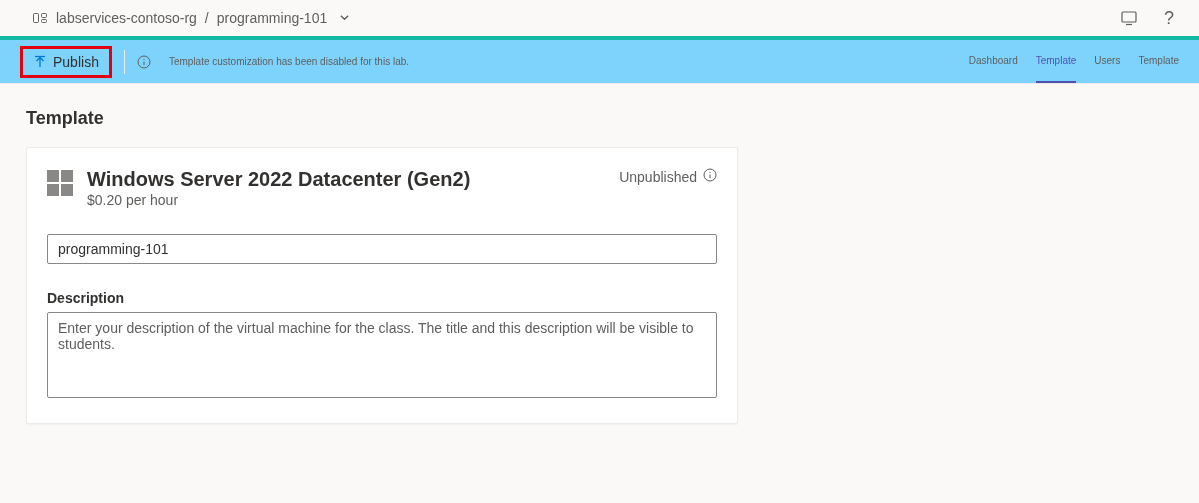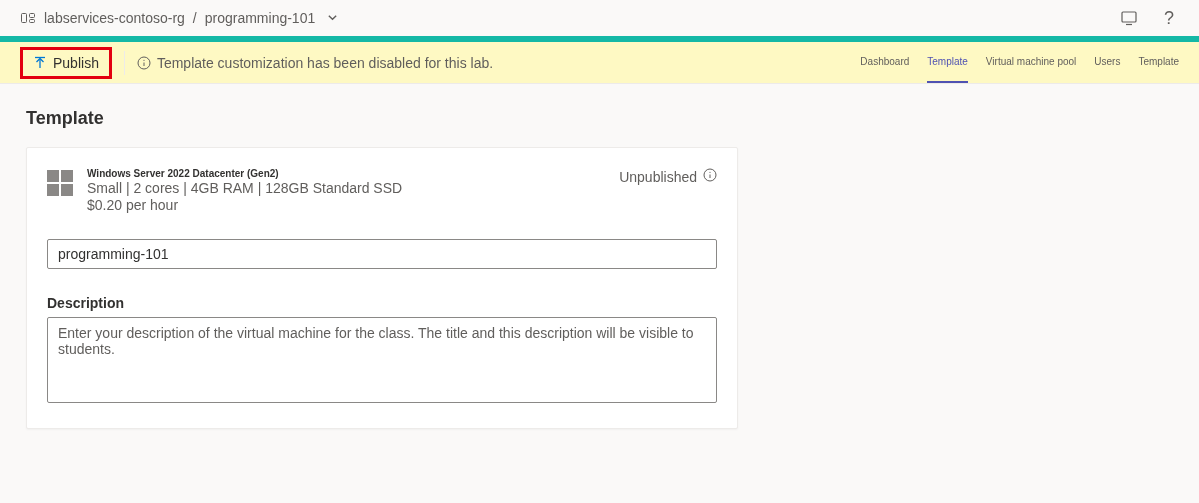--- a/index.html
+++ b/index.html
@@ -15,20 +15,21 @@
       width: 1199px;
       height: 503px;
       overflow: hidden;
     }
     .top-bar {
       display: flex;
       align-items: center;
       justify-content: space-between;
       padding: 8px 20px;
       background: #faf9f8;
+      margin-left: 12px;
     }
     .breadcrumb {
       display: flex;
       align-items: center;
       gap: 8px;
       color: #605e5c;
     }
     .breadcrumb-icon {
       width: 16px;
       height: 16px;
@@ -60,22 +61,22 @@
       display: flex;
       align-items: center;
       justify-content: center;
       cursor: pointer;
     }
     .toolbar {
       display: flex;
       align-items: center;
       justify-content: space-between;
       padding: 0 20px;
-      background: #fef9c3;
-      border-top: 6px solid #14b8a6;
+      background: #7dd3fc;
+      border-top: 4px solid #14b8a6;
       border-bottom: 1px solid #edebe9;
       height: 48px;
     }
     .toolbar-left {
       display: flex;
       align-items: center;
       gap: 12px;
     }
     .publish-button {
       display: flex;
@@ -96,23 +97,23 @@
       align-items: center;
     }
     .divider {
       width: 1px;
       height: 24px;
       background: #edebe9;
     }
     .info-message {
       display: flex;
       align-items: center;
-      gap: 6px;
-      color: #605e5c;
-      font-size: 14px;
+      gap: 18px;
+      color: #605e5c;
+      font-size: 10px;
     }
     .info-icon {
       width: 14px;
       height: 14px;
       display: flex;
       align-items: center;
       color: #605e5c;
     }
     .nav-tabs {
       display: flex;
@@ -170,21 +171,21 @@
     .windows-logo div {
       background: #8a8886;
     }
     .vm-info {
       display: flex;
       flex-direction: column;
       gap: 1px;
     }
     .vm-name {
       font-weight: 600;
-      font-size: 10px;
+      font-size: 20px;
       color: #323130;
     }
     .vm-specs, .vm-price {
       font-size: 14px;
       color: #605e5c;
     }
     .vm-status {
       display: flex;
       align-items: center;
       gap: 6px;
@@ -277,40 +278,38 @@
           <line x1="7" y1="6.5" x2="7" y2="10"></line>
           <circle cx="7" cy="4.3" r="0.6" fill="currentColor" stroke="none"></circle>
         </svg>
       </span>
       <span>Template customization has been disabled for this lab.</span>
     </div>
   </div>
   <div class="nav-tabs">
     <div class="nav-tab">Dashboard</div>
     <div class="nav-tab active">Template</div>
-    <div class="nav-tab">Virtual machine pool</div>
     <div class="nav-tab">Users</div>
     <div class="nav-tab">Template</div>
   </div>
 </div>
 
 <h1 class="page-title">Template</h1>
 
 <div class="card">
   <div class="vm-header">
     <div class="vm-left">
       <div class="windows-logo">
         <div></div>
           <div></div>
           <div></div>
           <div></div>
       </div>
       <div class="vm-info">
         <span class="vm-name">Windows Server 2022 Datacenter (Gen2)</span>
-        <span class="vm-specs">Small | 2 cores | 4GB RAM | 128GB Standard SSD</span>
         <span class="vm-price">$0.20 per hour</span>
       </div>
     </div>
     <div class="vm-status">
       <span>Unpublished</span>
       <span>
         <svg viewBox="0 0 14 14" width="14" height="14" fill="none" stroke="#605e5c" stroke-width="1">
           <circle cx="7" cy="7" r="6"></circle>
           <line x1="7" y1="6.5" x2="7" y2="10"></line>
           <circle cx="7" cy="4.3" r="0.6" fill="#605e5c" stroke="none"></circle>

